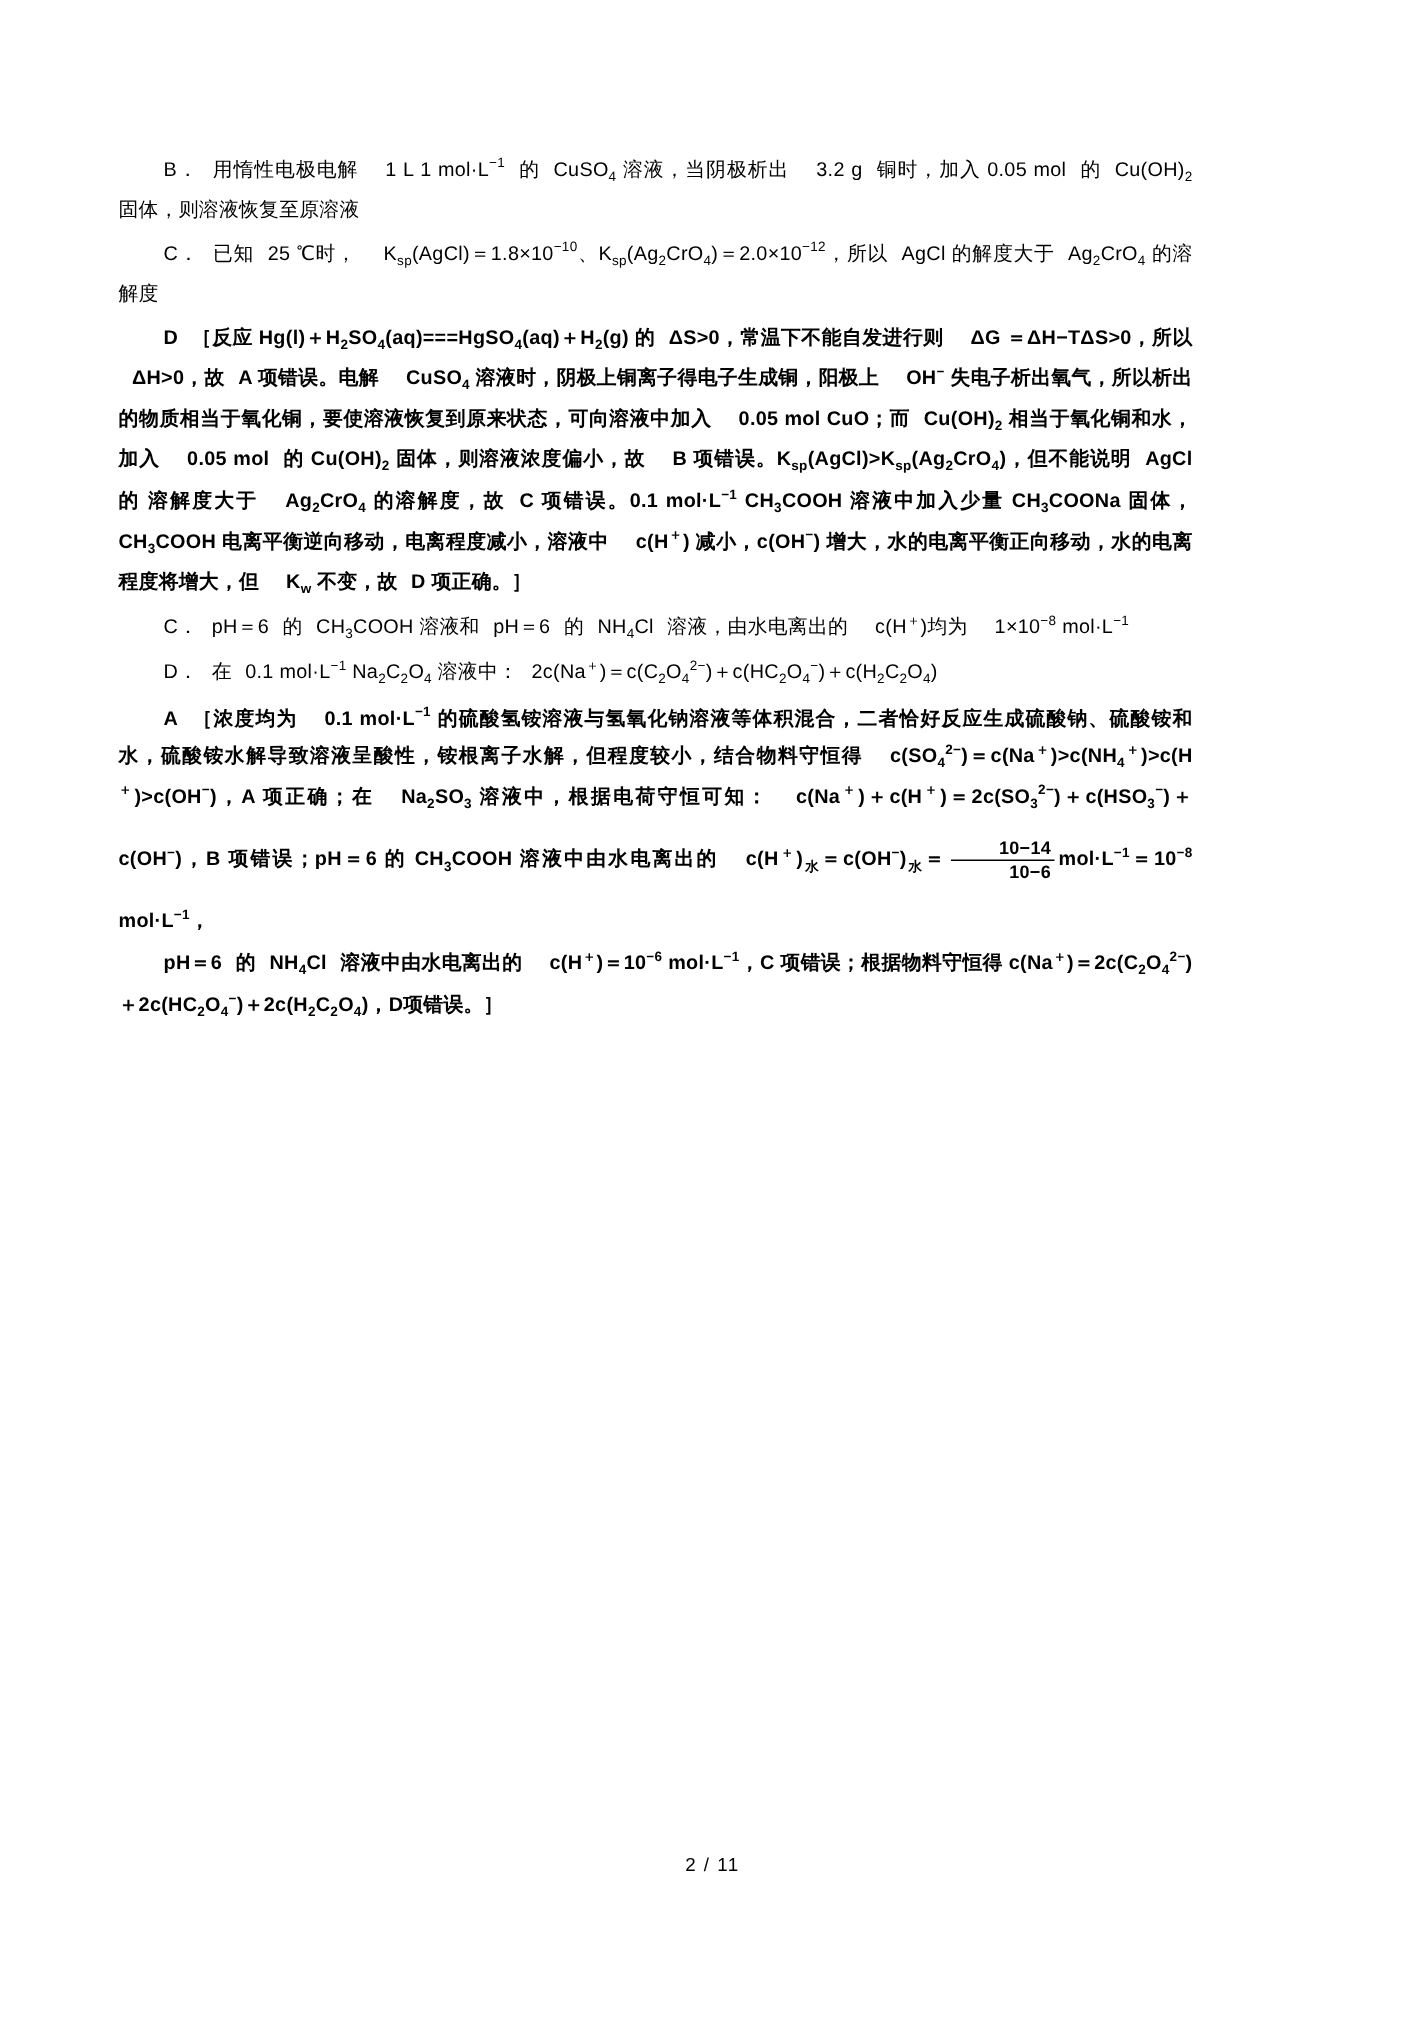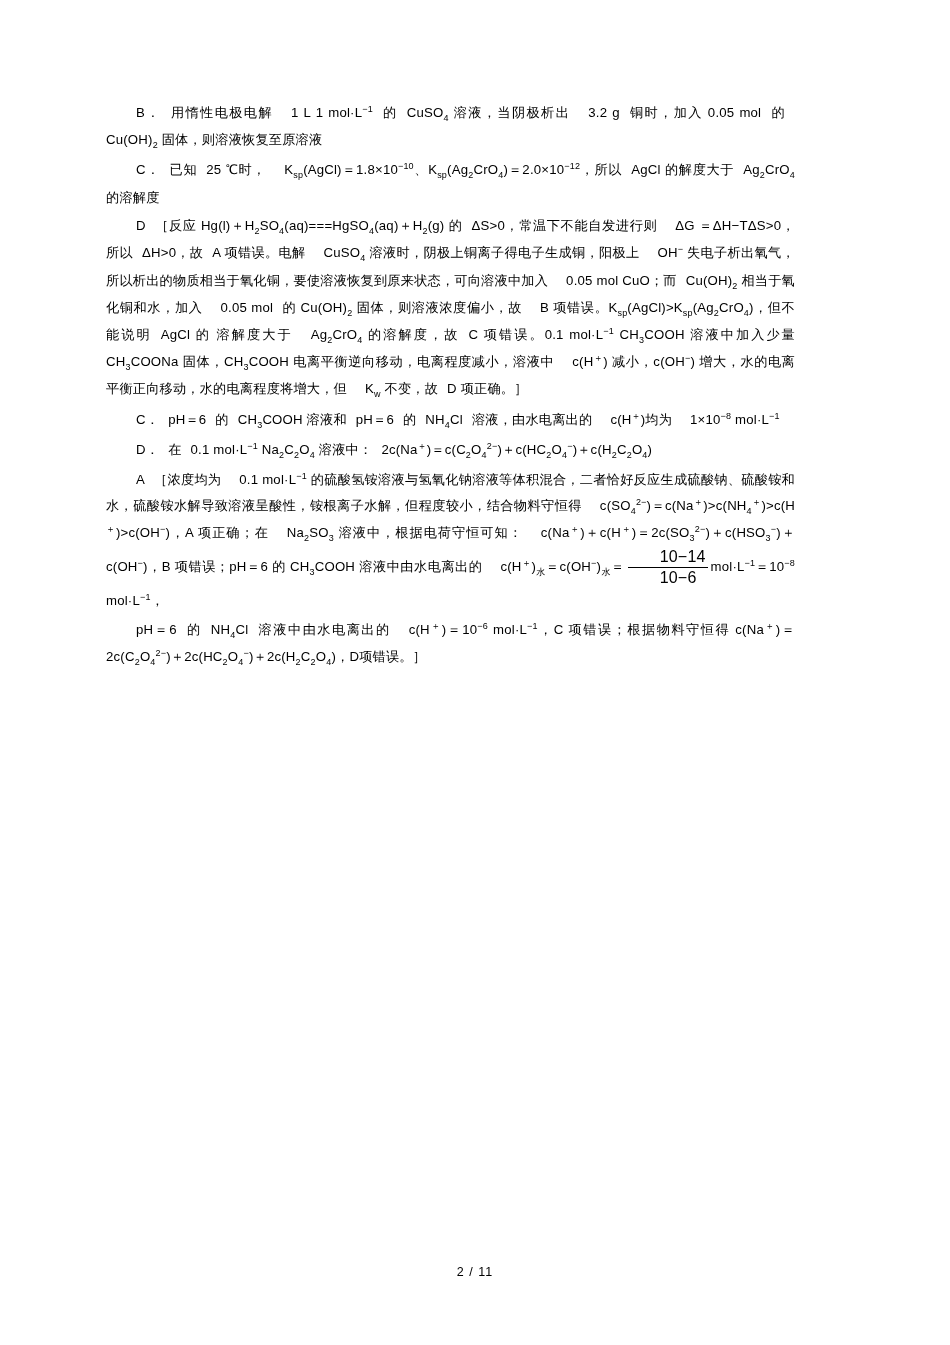--- a/index.html
+++ b/index.html
@@ -12,35 +12,36 @@
     height: 1345px;
     font-family: "Liberation Sans", sans-serif;
     color: #000000;
     position: relative;
   }
   .page {
     position: relative;
     width: 950px;
     height: 1345px;
     box-sizing: border-box;
-    padding: 100px 155px 0 106px;
+    padding: 100px 155px 0 79px;
   }
   .doc-body {
     font-size: 13.2px;
     line-height: 1.95;
     letter-spacing: 0.2px;
     text-align: justify;
   }
   p {
     margin: 0 0 3px 0;
     text-align: justify;
     text-justify: inter-ideograph;
   }
   .indent {
     text-indent: 30px;
+    font-weight: bold;
   }
   .opt {
     text-indent: 30px;
   }
   .sup {
     font-size: 9px;
     vertical-align: super;
   }
   .sub {
     font-size: 9px;
@@ -50,39 +51,39 @@
     display: inline-block;
     width: 9px;
   }
   .spw {
     display: inline-block;
     width: 18px;
   }
   .frac {
     display: inline-block;
     vertical-align: middle;
-    text-align: left;
-    font-size: 16px;
+    text-align: right;
+    font-size: 12px;
     line-height: 1.25;
-    margin: 0 3px;
+    margin: 12px 3px;
   }
   .frac .num {
     display: block;
     border-bottom: 1px solid #000;
     padding: 0 2px;
   }
   .frac .den {
     display: block;
     padding: 0 2px;
   }
   .footer {
     position: absolute;
     left: 0;
     right: 0;
-    bottom: 66px;
+    bottom: 95px;
     text-align: center;
     font-size: 12.5px;
     letter-spacing: 1px;
   }
 </style>
 </head>
 <body>
 
 <div class="page">
   <div class="doc-body">

